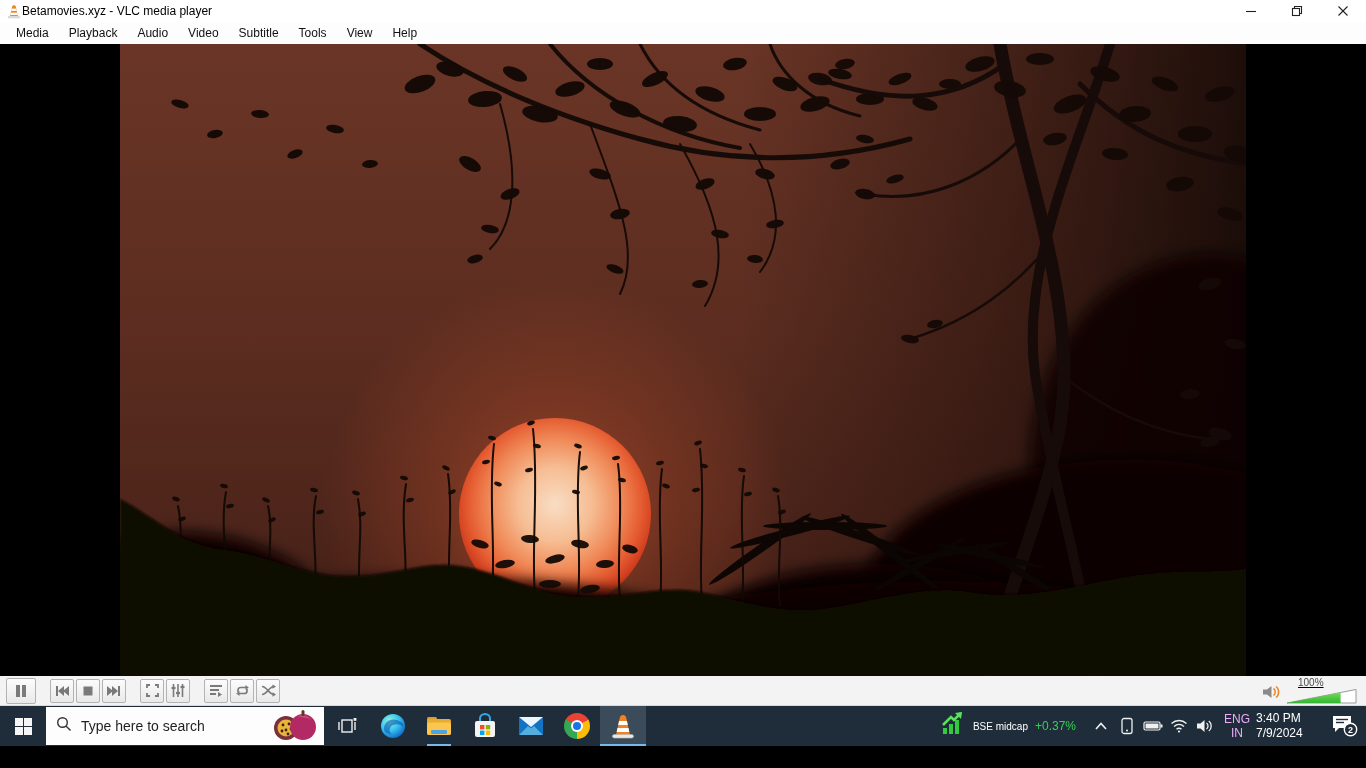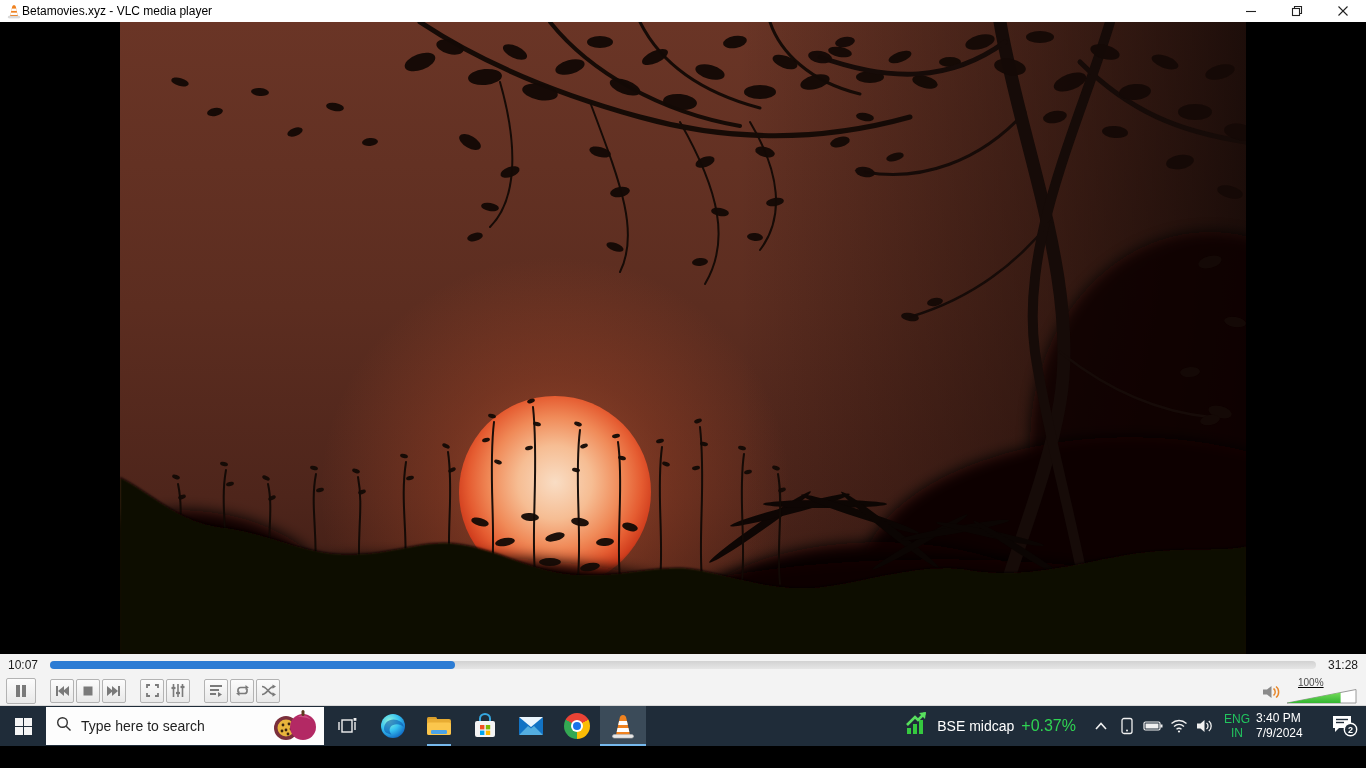--- a/index.html
+++ b/index.html
@@ -45,24 +45,24 @@
   .tb-btn.active-tile { background:#3b4b59; }
   .underline { position:absolute; bottom:0; height:2px; background:#76b9ed; }
   .underline.partial { left:11px; right:11px; }
   .underline.full { left:0; right:0; }
   .search-box { width:278px; background:#fdfdfd; margin:1px 0; display:flex; align-items:center; gap:9px;
                 padding:12px 10px; color:#1f1f1f; position:relative; }
   .search-text { font-size:14px; color:#1f1f1f; }
   .search-fruit { position:absolute; right:6px; top:1px; }
   .tray { margin-left:auto; display:flex; align-items:center; }
   .stock { display:flex; align-items:center; gap:7px; padding:0 12px; }
-  .stock-name { font-size:14px; color:#fff; }
-  .stock-change { font-size:16px; color:#2fd352; }
+  .stock-name { font-size:10px; color:#fff; }
+  .stock-change { font-size:12px; color:#2fd352; }
   .tray-icon { width:26px; display:flex; align-items:center; justify-content:center; height:100%; }
-  .lang { width:38px; text-align:center; font-size:12px; line-height:14px; color:#22c55e; }
+  .lang { width:38px; text-align:center; font-size:12px; line-height:14px; color:#f0abfc; }
   .clock { width:66px; text-align:left; font-size:12px; line-height:15px; color:#fff; padding-right:4px; }
   .action-center { width:44px; display:flex; align-items:center; justify-content:center; }
 
   .chrome-icon { width:26px; height:26px; border-radius:50%;
     background:conic-gradient(from -60deg,#ea4335 0 120deg,#fbbc05 0 240deg,#34a853 0 360deg);
     position:relative; }
   .chrome-icon .c-white { position:absolute; left:7px; top:7px; width:12px; height:12px; background:#fff; border-radius:50%; }
   .chrome-icon .c-blue { position:absolute; left:9px; top:9px; width:8px; height:8px; background:#1a73e8; border-radius:50%; }
 </style>
 </head>
@@ -99,20 +99,30 @@
       </div>
       <div class="win-btn">
         <svg width="12" height="12" viewBox="0 0 12 12" stroke="#222" stroke-width="1.1">
           <line x1="1.5" y1="1.5" x2="10.5" y2="10.5"></line>
             <line x1="10.5" y1="1.5" x2="1.5" y2="10.5"></line>
           </svg>
       </div>
     </div>
   </div>
 
+  <div class="menubar">
+    <span class="menu-item">Media</span>
+    <span class="menu-item">Playback</span>
+    <span class="menu-item">Audio</span>
+    <span class="menu-item">Video</span>
+    <span class="menu-item">Subtitle</span>
+    <span class="menu-item">Tools</span>
+    <span class="menu-item">View</span>
+    <span class="menu-item">Help</span>
+  </div>
 
   <div class="video-area">
     <svg class="video-frame" viewBox="0 0 1126 632" preserveAspectRatio="none">
       <defs>
         <linearGradient id="sky" x1="0" y1="0" x2="0" y2="1">
           <stop offset="0" stop-color="#6a3526"></stop>
             <stop offset="0.45" stop-color="#5c2d20"></stop>
           <stop offset="0.75" stop-color="#4e251b"></stop>
             <stop offset="1" stop-color="#3a1a12"></stop>
         </linearGradient>
@@ -320,27 +330,20 @@
         <ellipse cx="510" cy="505" rx="8" ry="4" transform="rotate(15 510 505)"></ellipse>
           <ellipse cx="430" cy="540" rx="11" ry="4"></ellipse>
         <ellipse cx="390" cy="545" rx="10" ry="4" transform="rotate(10 390 545)"></ellipse>
           <ellipse cx="470" cy="545" rx="10" ry="4" transform="rotate(-10 470 545)"></ellipse>
       </g>
 
       <path d="M0 455 C30 470 60 500 100 505 C150 511 180 530 220 532 C270 535 300 516 340 522 C380 528 410 548 450 552 C500 557 540 540 580 548 C620 556 660 570 700 565 C750 559 800 540 850 548 C910 557 960 540 1010 532 C1060 524 1100 530 1126 524 L1126 632 L0 632 Z" fill="#0d0705" filter="url(#soft1)"></path>
     </svg>
   </div>
 
-  <div class="seek-row">
-    <span class="time">10:07</span>
-    <div class="seek-track">
-      <div class="seek-fill" style="width: 32%; background: rgb(44, 124, 212);"></div>
-    </div>
-    <span class="time right">31:28</span>
-  </div>
 
   <div class="controls-row">
     <div class="btn big">
       <svg width="14" height="14" viewBox="0 0 14 14" fill="#7a7a7a">
           <rect x="2" y="1" width="4" height="12"></rect>
           <rect x="8" y="1" width="4" height="12"></rect>
         </svg>
     </div>
     <div class="btn-group">
       <div class="btn">

